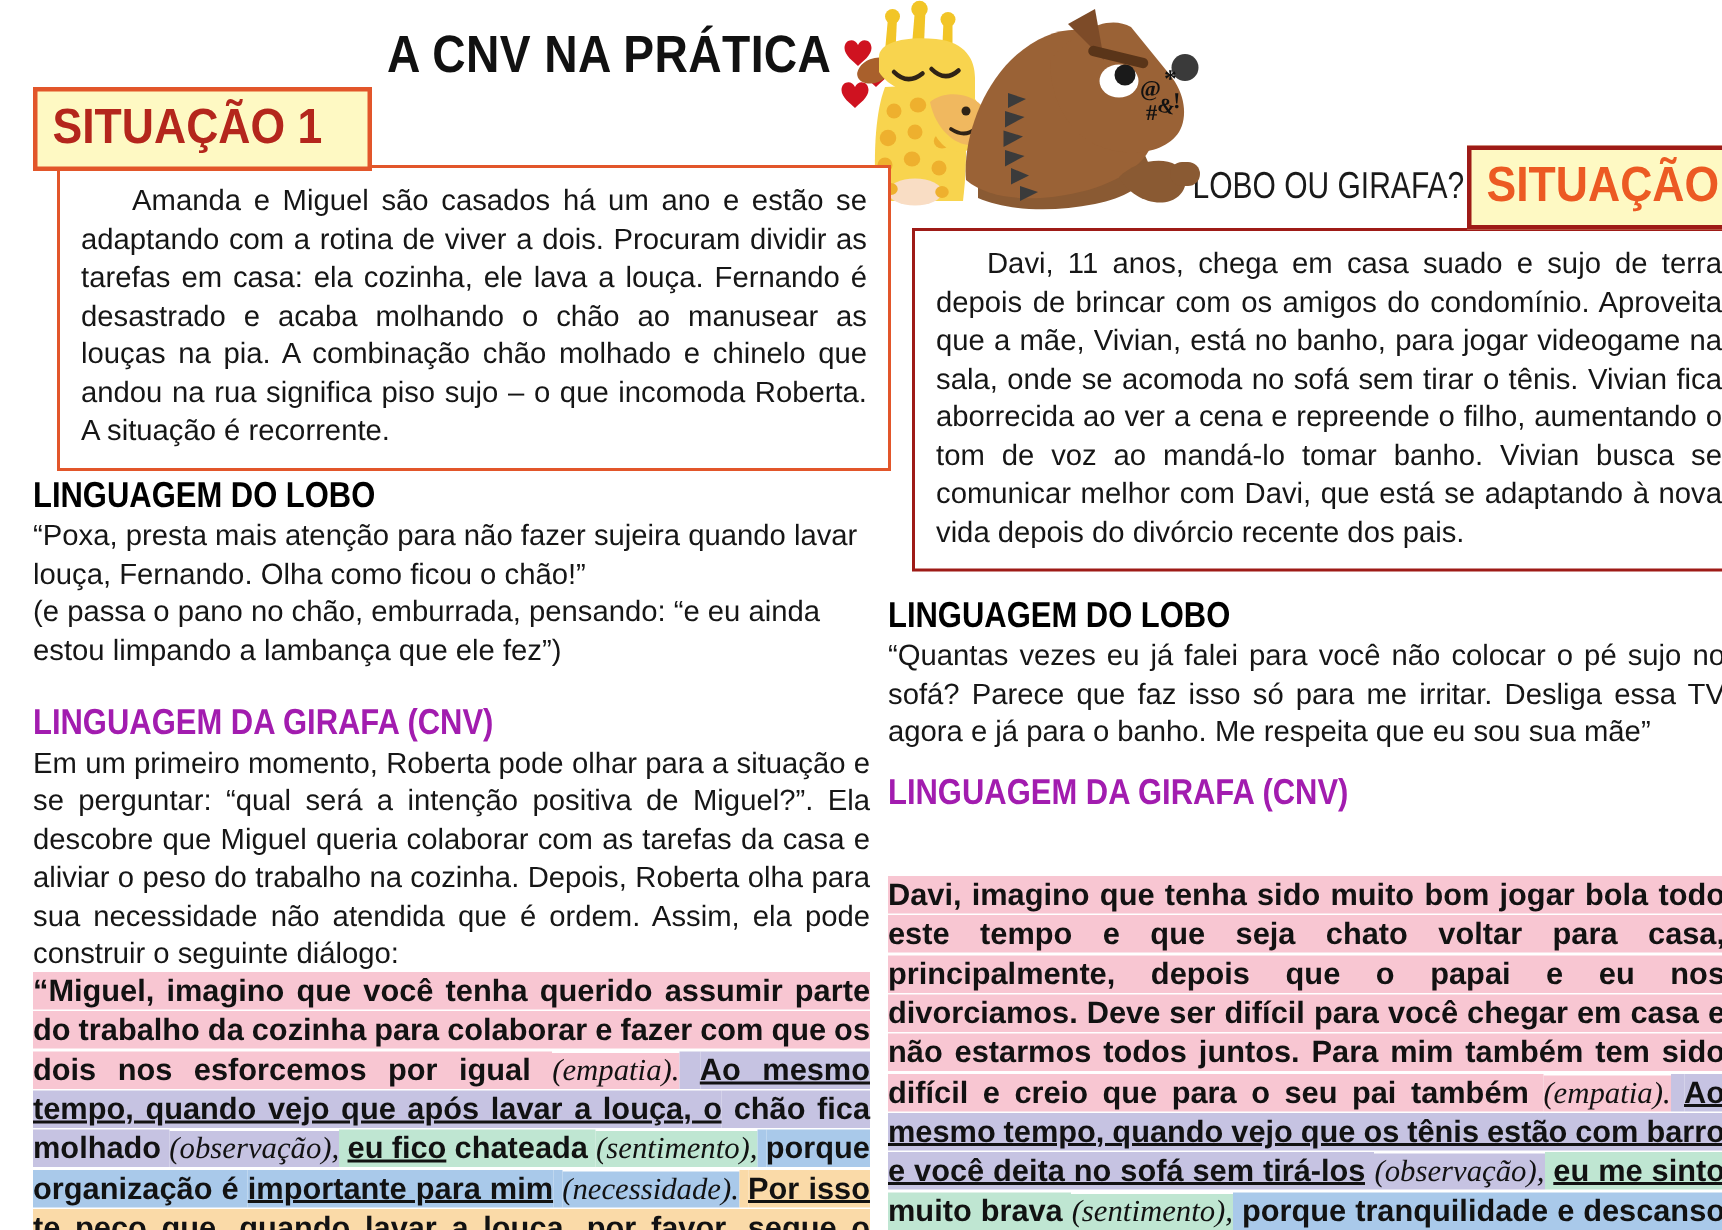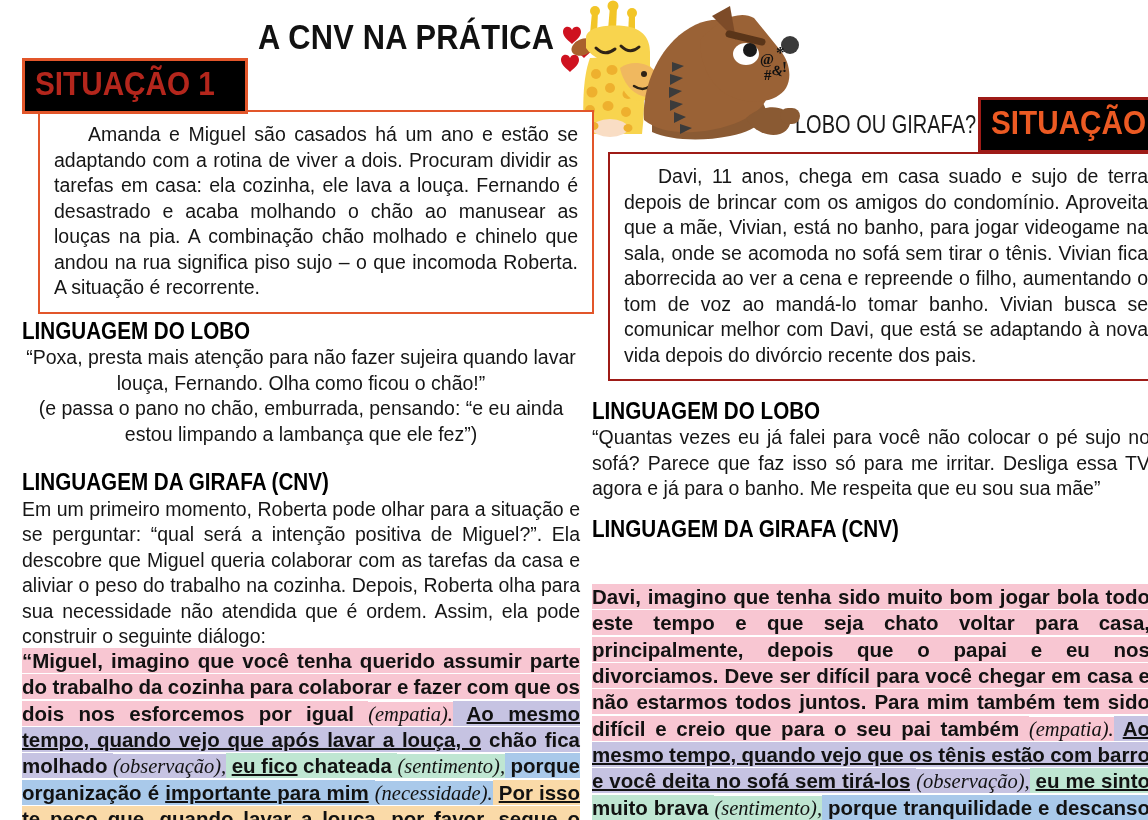--- a/index.html
+++ b/index.html
@@ -27,21 +27,21 @@
     transform: scaleX(0.80); transform-origin: left top;
     white-space: nowrap;
   }
 
   
   .illo { position: absolute; left: 524px; top: 0px; width: 290px; height: 152px; }
 
   
   .badge {
     position: absolute;
-    background: #000000;
+    background: #fef9c3;
     font-family: "Liberation Sans Narrow", "Liberation Sans", sans-serif;
     font-weight: 700; font-size: 33px;
     letter-spacing: 0px;
     display: flex; align-items: center;
     padding: 2px 10px 6px 10px;
     white-space: nowrap;
     z-index: 5;
   }
   .badge span { transform: scaleX(0.90); transform-origin: left center; display:block;}
   #badge-1 {
@@ -74,27 +74,27 @@
   #col-right { left: 592px; top: 398px; }
 
   .section-head {
     font-family: "Liberation Sans Narrow", "Liberation Sans", sans-serif;
     font-weight: 700; font-size: 24px;
     letter-spacing: 0px; line-height: 1.05;
     margin-bottom: 2px; white-space: nowrap;
   }
   .section-head span { display:block; transform: scaleX(0.86); transform-origin: left center; }
   .head-lobo   { color: #000000; }
-  .head-girafa { color: #000000; }
+  .head-girafa { color: #a21caf; }
 
   .body-text {
     font-size: 19.5px; line-height: 1.31;
     color: #161616; text-align: justify; text-justify: inter-word;
   }
-  .body-text.ragged { text-align: center; }
+  .body-text.ragged { text-align: left; }
   .gap { height: 22px; }
   .gap-sm { height: 14px; }
 
   
   .cnv {
     font-family: "Liberation Sans Narrow", "Liberation Sans", sans-serif;
     font-weight: 700;
     font-size: 20.5px; line-height: 1.285;
     color: #121212;
     text-align: justify; text-justify: inter-word;

